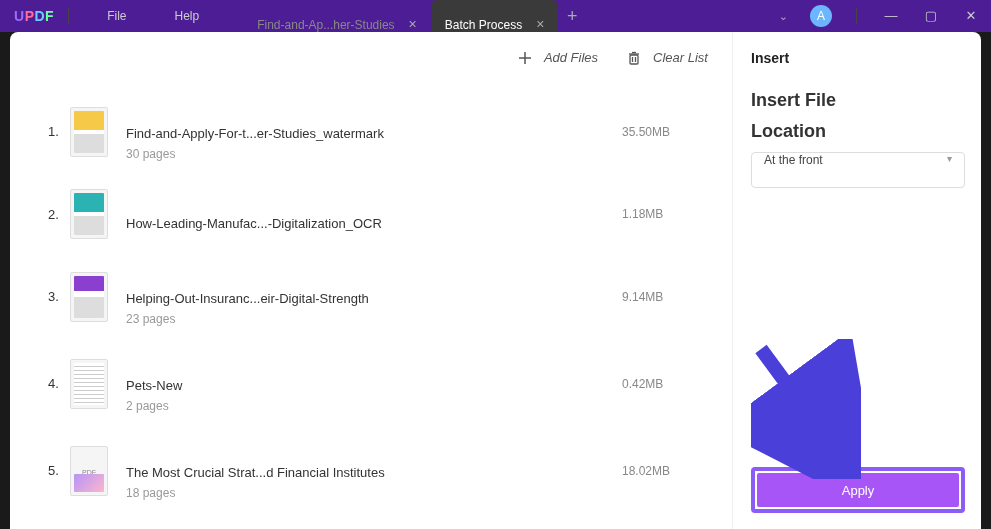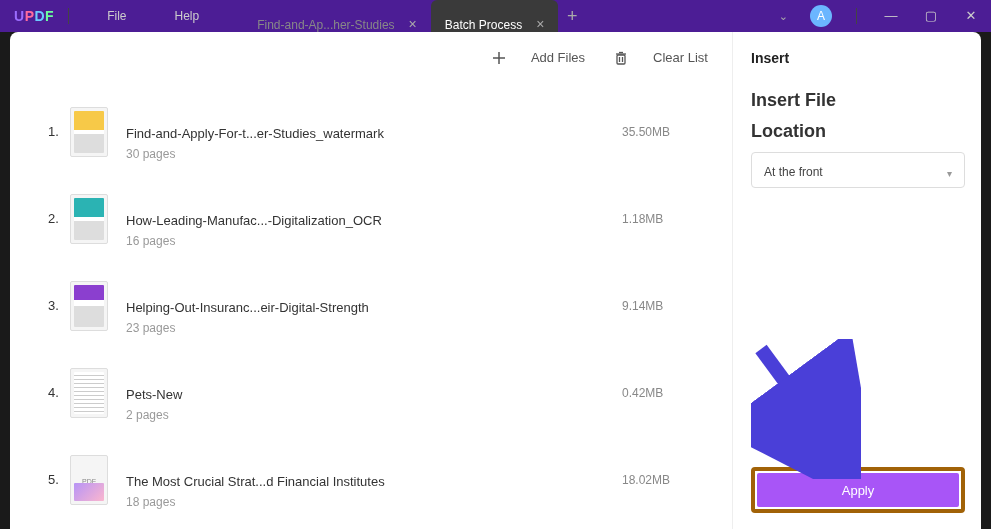--- a/index.html
+++ b/index.html
@@ -24,21 +24,21 @@
 .chevron-down { color: #aaa; padding: 0 12px; font-size: 11px; cursor: pointer; }
 .avatar { width: 22px; height: 22px; border-radius: 50%; background: #6bb6ff; color: #fff; display: flex; align-items: center; justify-content: center; font-size: 12px; margin: 0 10px; cursor: pointer; }
 .win-btn { width: 40px; text-align: center; color: #ccc; font-size: 13px; cursor: pointer; line-height: 32px; height: 32px; }
 
 
 .content { position: absolute; top: 32px; left: 10px; right: 10px; bottom: 0; background: #fff; border-radius: 8px 8px 0 0; display: flex; }
 
 
 .file-area { flex: 1; display: flex; flex-direction: column; }
 .toolbar { height: 52px; display: flex; align-items: center; justify-content: flex-end; padding-right: 24px; border-bottom: 1px solid transparent; }
-.tool-btn { display: flex; align-items: center; gap: 24px; color: #555; font-size: 13px; margin-left: 28px; cursor: pointer; }
+.tool-btn { display: flex; align-items: center; gap: 11px; color: #555; font-size: 13px; margin-left: 28px; cursor: pointer; font-style: italic; }
 .tool-btn svg { width: 16px; height: 16px; }
 
 .file-list { flex: 1; padding: 4px 0; }
 .file-row { display: flex; align-items: center; padding: 14px 20px 14px 38px; }
 .file-index { width: 22px; color: #333; font-size: 13px; }
 .thumb { width: 38px; height: 50px; border: 1px solid #ddd; border-radius: 2px; margin-right: 18px; background: #f5f5f5; position: relative; overflow: hidden; }
 .thumb-inner { position: absolute; inset: 3px; border-radius: 1px; }
 .t-yellow .thumb-inner { background: linear-gradient(#f7c948 0%, #f7c948 45%, #fff 45%, #fff 55%, #ddd 55%); }
 .t-teal .thumb-inner { background: linear-gradient(#2bb3b3 0%, #2bb3b3 45%, #fff 45%, #fff 55%, #ddd 55%); }
 .t-purple .thumb-inner { background: linear-gradient(#8b3fcf 0%, #8b3fcf 35%, #fff 35%, #fff 50%, #ddd 50%); }
@@ -52,24 +52,24 @@
 .file-size { width: 90px; font-size: 12px; color: #888; text-align: left; }
 
 .sep { width: 1px; background: #eee; }
 
 
 .side-panel { width: 248px; padding: 18px 16px 16px 18px; display: flex; flex-direction: column; }
 .panel-title { font-size: 14px; font-weight: 600; color: #222; margin-bottom: 24px; }
 .panel-label { font-size: 18px; font-weight: 600; color: #333; margin-bottom: 10px; }
 .file-select { border: 1px solid #ddd; border-radius: 4px; height: 36px; display: flex; align-items: center; padding: 0 10px; font-size: 12px; color: #444; margin-bottom: 22px; cursor: pointer; }
 .file-select-dots { margin-left: auto; border: 1px dashed #aaa; width: 18px; height: 14px; display: flex; align-items: center; justify-content: center; font-size: 9px; letter-spacing: 1px; color: #666; border-radius: 2px; }
-.location-select { border: 1px solid #ddd; border-radius: 4px; height: 36px; display: flex; align-items: flex-end; padding: 8px 12px; font-size: 12px; color: #444; cursor: pointer; gap: 15px; }
+.location-select { border: 1px solid #ddd; border-radius: 4px; height: 36px; display: flex; align-items: flex-start; padding: 0 12px; font-size: 12px; color: #444; cursor: pointer; gap: 15px; }
 .location-select .caret { margin-left: auto; color: #999; font-size: 10px; }
 
-.apply-wrap { margin-top: auto; border: 4px solid #a16207; border-radius: 4px; padding: 2px; }
+.apply-wrap { margin-top: auto; border: 4px solid #8b5cf6; border-radius: 4px; padding: 2px; }
 .apply-btn { background: #a855f7; color: #fff; height: 34px; display: flex; align-items: center; justify-content: center; font-size: 13px; border-radius: 2px; cursor: pointer; }
 
 
 .arrow { position: absolute; right: 130px; bottom: 50px; pointer-events: none; }
 </style>
 </head>
 <body>
 
 <div class="titlebar">
   <span class="logo"><span class="l1">U</span><span class="l2">P</span><span class="l3">D</span><span class="l4">F</span></span>
@@ -130,21 +130,20 @@
           </div>
           <div class="file-size">35.50MB</div>
         </div>
         <div class="file-row">
           <span class="file-index">2.</span>
           <div class="thumb t-teal">
             <div class="thumb-inner"></div>
           </div>
           <div class="file-info">
             <div class="file-name">How-Leading-Manufac...-Digitalization_OCR</div>
-            <div class="file-pages">16 pages</div>
           </div>
           <div class="file-size">1.18MB</div>
         </div>
         <div class="file-row">
           <span class="file-index">3.</span>
           <div class="thumb t-purple">
             <div class="thumb-inner"></div>
           </div>
           <div class="file-info">
             <div class="file-name">Helping-Out-Insuranc...eir-Digital-Strength</div>

